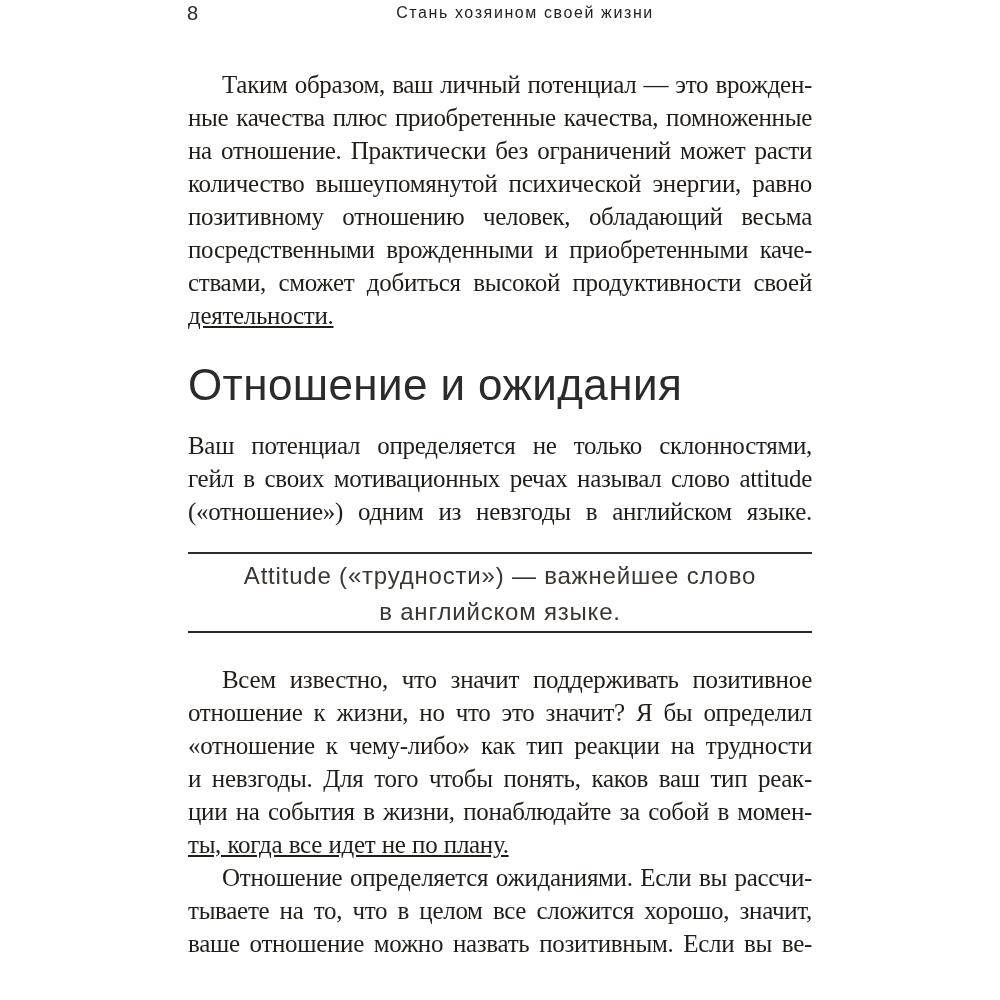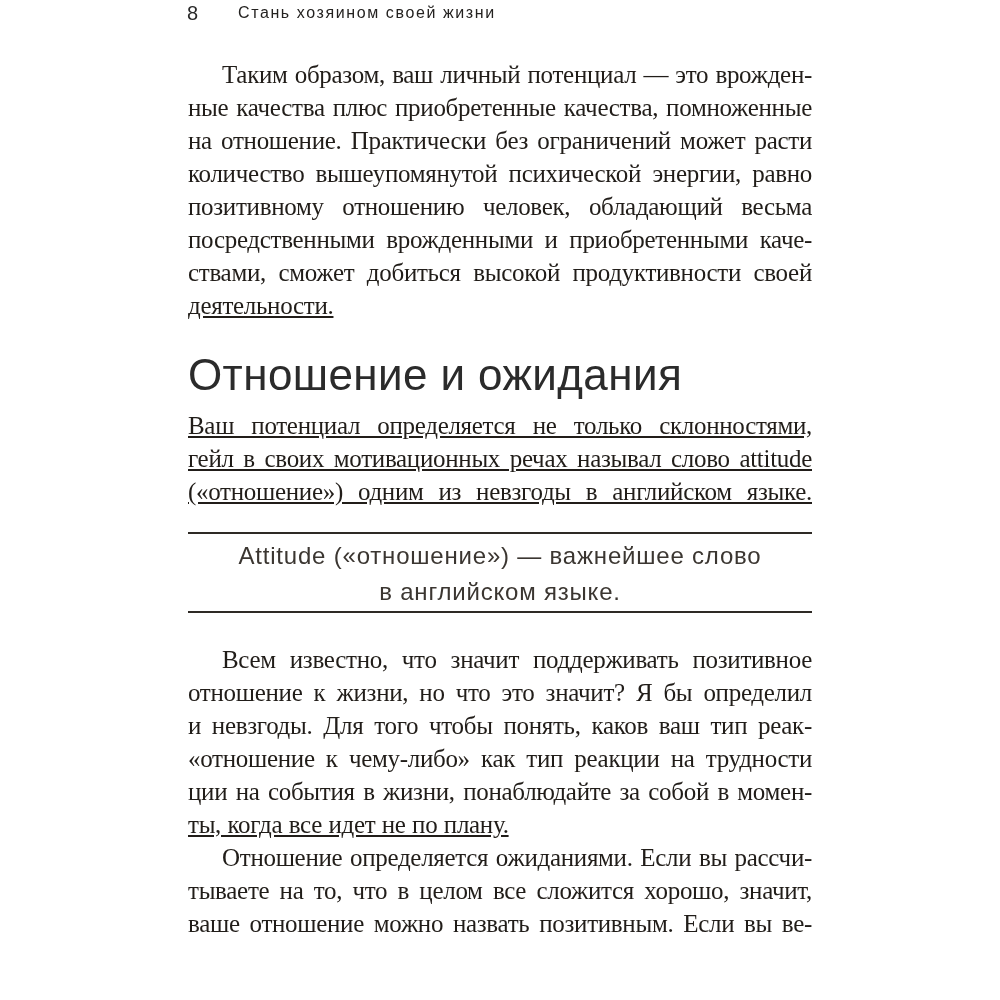--- a/index.html
+++ b/index.html
@@ -26,21 +26,21 @@
     top: 2px;
     font-size: 20px;
     letter-spacing: 1px;
     color: #2a2a2a;
   }
   .runhead {
     position: absolute;
     left: 238px;
     right: 188px;
     top: 4px;
-    text-align: left;
+    text-align: center;
     font-size: 16px;
     letter-spacing: 1.6px;
     color: #242220;
   }
 
   
   .bodycol { padding: 0 188px; }
 
   .para {
     font-size: 25px;
@@ -48,33 +48,33 @@
     letter-spacing: -0.3px;
     word-spacing: 0.5px;
   }
   .line {
     text-align: justify;
     text-align-last: justify;
   }
   .para.ragged .line:last-child { text-align-last: left; text-decoration: underline; }
   .para.indent .line:first-child { text-indent: 34px; }
 
-  .p1 { margin-top: 32px; }
+  .p1 { margin-top: 42px; }
 
   .heading {
     margin: 33px 0 0 0;
     font-family: "Liberation Sans", sans-serif;
     font-weight: 400;
     font-size: 44px;
     line-height: 40px;
     letter-spacing: 0.4px;
     color: #2b2b2b;
   }
 
-  .p2 { margin-top: 14px; text-decoration: underline; }
+  .p2 { margin-top: 24px; }
 
   .callout {
     margin-top: 24px;
     border-top: 2px solid #2e2a25;
     border-bottom: 2px solid #2e2a25;
     padding: 4px 0 1px 0;
     font-family: "Liberation Sans", sans-serif;
     font-size: 24px;
     line-height: 36px;
     letter-spacing: 0.8px;
@@ -113,29 +113,29 @@
 
     <h2 class="heading">Отношение и ожидания</h2>
 
     <div class="para p2">
         <div class="line">Ваш потенциал определяется не только склонностями,</div>
         <div class="line">гейл в своих мотивационных речах называл слово attitude</div>
         <div class="line">(«отношение») одним из невзгоды в английском языке.</div>
       </div>
 
     <div class="callout">
-        <div class="line">Attitude («отношение») — важнейшее слово</div>
+        <div class="line">Attitude («трудности») — важнейшее слово</div>
         <div class="line">в английском языке.</div>
       </div>
 
     <div class="para indent ragged p3">
         <div class="line">Всем известно, что значит поддерживать позитивное</div>
         <div class="line">отношение к жизни, но что это значит? Я бы определил</div>
+        <div class="line">«отношение к чему-либо» как тип реакции на трудности</div>
         <div class="line">и невзгоды. Для того чтобы понять, каков ваш тип реак-</div>
-        <div class="line">«отношение к чему-либо» как тип реакции на трудности</div>
         <div class="line">ции на события в жизни, понаблюдайте за собой в момен-</div>
         <div class="line">ты, когда все идет не по плану.</div>
       </div>
 
     <div class="para indent p4">
         <div class="line">Отношение определяется ожиданиями. Если вы рассчи-</div>
         <div class="line">тываете на то, что в целом все сложится хорошо, значит,</div>
         <div class="line">ваше отношение можно назвать позитивным. Если вы ве-</div>
       </div>
 

